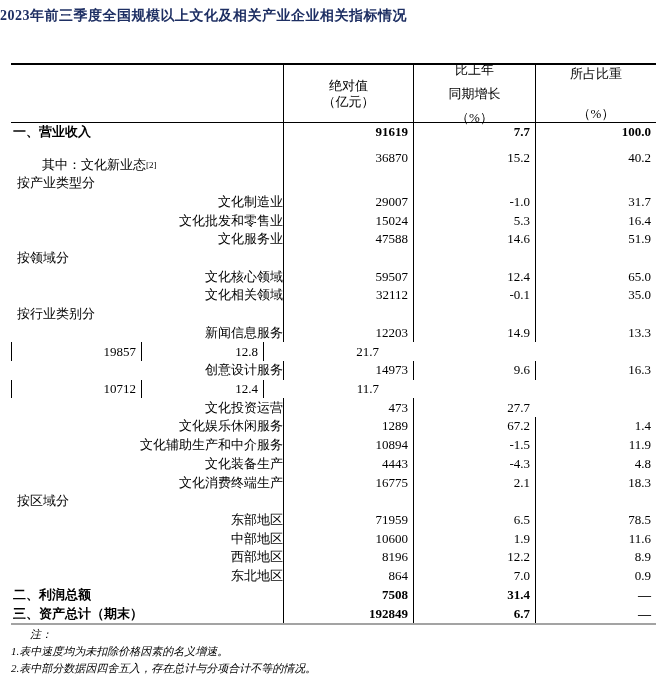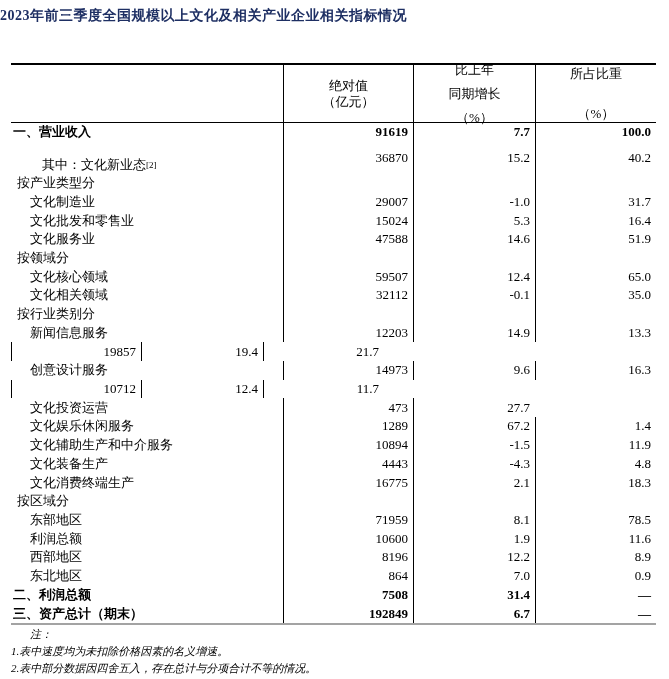--- a/index.html
+++ b/index.html
@@ -31,21 +31,21 @@
     width:130px; border-left:1px solid #000;
     display:flex; align-items:center; justify-content:flex-end;
     padding-right:5px; text-align:right;
   }
   .c-growth { width:122px;gap:8px; }
   .c-share  { width:121px;gap:24px; }
   .thead .c-num { flex-direction:column; justify-content:center; align-items:center; padding-right:0; }
   .bold { font-weight:bold; }
   .i0 { padding-left:2px; }
   .i1 { padding-left:6px; }
-  .i2 { padding-left:19px; }
+  .i2 { padding-left:19px;justify-content:flex-end; }
   .i3 { padding-left:31px;margin-top:14px; }
   .sup { font-size:9px; vertical-align:super; line-height:0; }
   .notes {
     position:absolute; left:11px; top:626px; width:645px;
     font-size:11px; font-style:italic; line-height:17px;
   }
   .note-label { margin-left:19px; }
 </style>
 </head>
 <body>
@@ -177,21 +177,21 @@
       <span>新闻信息服务</span>
             <sup class="sup"></sup>
     </div>
     <div class="cell c-num">12203</div>
     <div class="cell c-num c-growth">14.9</div>
     <div class="cell c-num c-share">13.3</div>
   </div>
 
   <div class="trow">
     <div class="cell c-num">19857</div>
-    <div class="cell c-num c-growth">19.4</div>
+    <div class="cell c-num c-growth">12.8</div>
     <div class="cell c-num c-share">21.7</div>
   </div>
 
   <div class="trow">
     <div class="cell c-label i2">
       <span>创意设计服务</span>
             <sup class="sup"></sup>
     </div>
     <div class="cell c-num">14973</div>
     <div class="cell c-num c-growth">9.6</div>
@@ -262,27 +262,27 @@
     <div class="cell c-num c-growth"></div>
     <div class="cell c-num c-share"></div>
   </div>
 
   <div class="trow">
     <div class="cell c-label i2">
       <span>东部地区</span>
             <sup class="sup"></sup>
     </div>
     <div class="cell c-num">71959</div>
-    <div class="cell c-num c-growth">8.1</div>
+    <div class="cell c-num c-growth">6.5</div>
     <div class="cell c-num c-share">78.5</div>
   </div>
 
   <div class="trow">
     <div class="cell c-label i2">
-      <span>利润总额</span>
+      <span>中部地区</span>
             <sup class="sup"></sup>
     </div>
     <div class="cell c-num">10600</div>
     <div class="cell c-num c-growth">1.9</div>
     <div class="cell c-num c-share">11.6</div>
   </div>
 
   <div class="trow">
     <div class="cell c-label i2">
       <span>西部地区</span>

